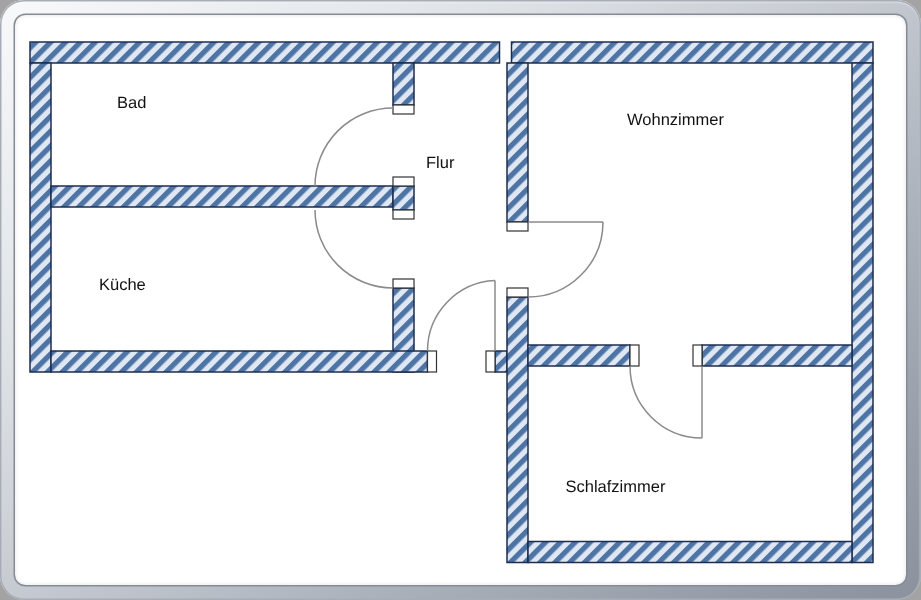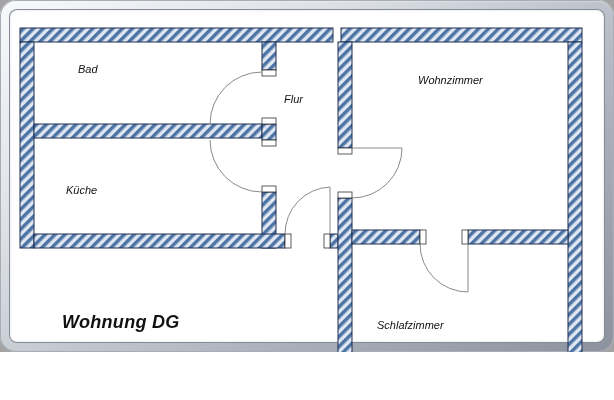--- a/index.html
+++ b/index.html
@@ -1,28 +1,28 @@
 <!DOCTYPE html>
 <html><head>
 <meta charset="utf-8">
 <style>
   html,body{margin:0;padding:0;background:#ffffff;}
   body{font-family:"Liberation Sans", sans-serif;}
-  .stage{position:relative;width:614px;height:352px;background:#a3a3a3;overflow:hidden;font-style:italic;}
+  .stage{position:relative;width:614px;height:400px;background:#a3a3a3;overflow:hidden;}
   .frame{position:absolute;inset:0;border-radius:16px;
     background:linear-gradient(145deg,#f8f9fb 0%,#dde1e6 30%,#aab0ba 70%,#8b919d 100%);
     box-shadow:inset 0 0 0 1px #a7adb6, inset 0 1px 2px rgba(255,255,255,.9);}
   .canvas{position:absolute;inset:10px;background:#ffffff;border-radius:7px;
     box-shadow:0 0 0 1px #868c96, inset 0 0 3px rgba(0,0,0,.12);}
   .plan-svg{position:absolute;left:0;top:0;width:614px;height:400px;}
   .room-label{position:absolute;font-size:11px;color:#111111;white-space:nowrap;}
   .plan-title{position:absolute;left:62px;top:312px;font-size:18px;font-weight:600;color:#111111;letter-spacing:.3px;}
   .lbl-bad{left:78px;top:63px;}
   .lbl-kueche{left:66px;top:184px;}
-  .lbl-flur{left:284px;top:93px;}
+  .lbl-flur{left:284px;top:103px;}
   .lbl-wohnzimmer{left:418px;top:74px;text-align:center;}
   .lbl-schlafzimmer{left:377px;top:319px;}
 </style>
 </head>
 <body>
 
 <div class="stage">
   <div class="frame"></div>
   <div class="canvas"></div>
 
@@ -82,14 +82,13 @@
       </g>
     </g>
   </svg>
 
   <div class="room-label lbl-bad">Bad</div>
   <div class="room-label lbl-kueche">Küche</div>
   <div class="room-label lbl-flur">Flur</div>
   <div class="room-label lbl-wohnzimmer">Wohnzimmer</div>
   <div class="room-label lbl-schlafzimmer">Schlafzimmer</div>
 
-  <div class="plan-title">Wohnung DG</div>
 </div>
 
 </body></html>

